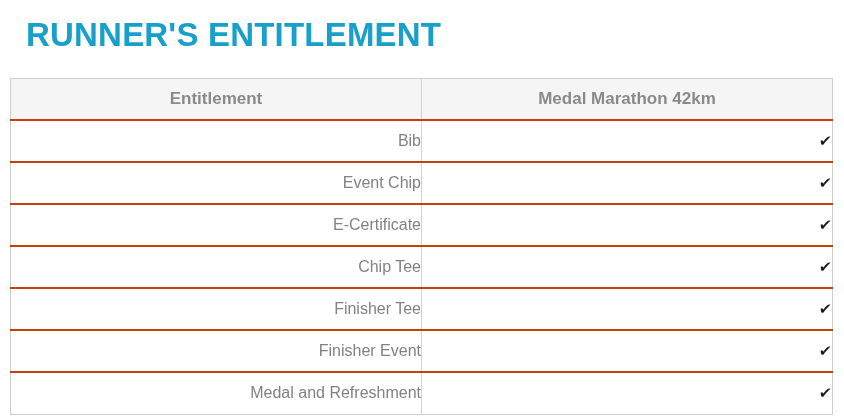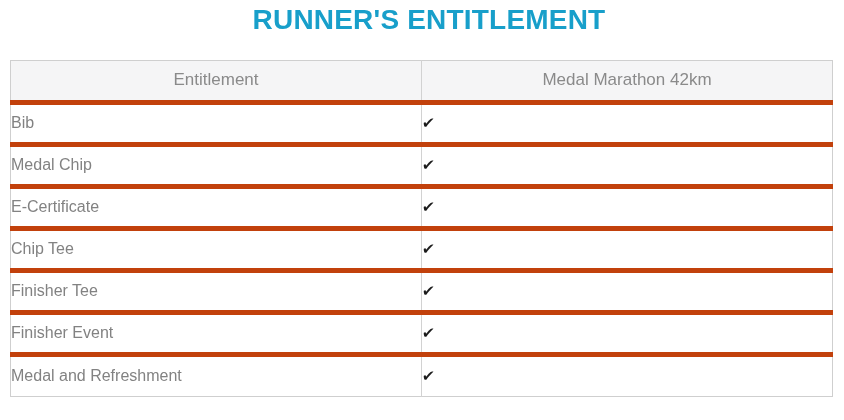--- a/index.html
+++ b/index.html
@@ -10,55 +10,54 @@
     font-family: "Liberation Sans", sans-serif;
   }
   .page {
     position: relative;
     width: 844px;
     height: 420px;
     background: #ffffff;
     overflow: hidden;
   }
   .page-title {
-    margin: 0;
+    margin: 12px;
     padding: 3px 0 0 14px;
-    font-size: 28px;
+    font-size: 33px;
     line-height: 1.2;
     font-weight: 700;
     letter-spacing: 0.2px;
     color: #189FCA;
-    text-align: center;
   }
   table.entitlement-table {
     border-collapse: collapse;
     table-layout: fixed;
     width: 823px;
     margin: 23px 0 0 10px;
     border: 1px solid #CFCFCF;
   }
   table.entitlement-table th {
     height: 42px;
     background: #F5F5F6;
     color: #8A8A8A;
     font-size: 17px;
-    font-weight: 400;
+    font-weight: 700;
     text-align: center;
     vertical-align: middle;
     border-bottom: 1px solid #DCDCDC;
     padding: 0;
   }
   table.entitlement-table td {
     height: 42px;
     color: #828282;
     font-size: 16px;
     font-weight: 400;
-    text-align: left;
+    text-align: right;
     vertical-align: middle;
-    border-top: 5px solid #c2410c;
+    border-top: 2px solid #c2410c;
     padding: 0;
   }
   table.entitlement-table th:last-child,
   table.entitlement-table td:last-child {
     border-left: 1px solid #D2D2D2;
   }
   .check-icon {
     display: inline-block;
     font-family: "DejaVu Sans", sans-serif;
     font-size: 15px;
@@ -82,21 +81,21 @@
       </tr>
     </thead>
     <tbody>
       <tr>
         <td>Bib</td>
         <td>
           <span class="check-icon">✔</span>
         </td>
       </tr>
       <tr>
-        <td>Medal Chip</td>
+        <td>Event Chip</td>
         <td>
           <span class="check-icon">✔</span>
         </td>
       </tr>
       <tr>
         <td>E-Certificate</td>
         <td>
           <span class="check-icon">✔</span>
         </td>
       </tr>

